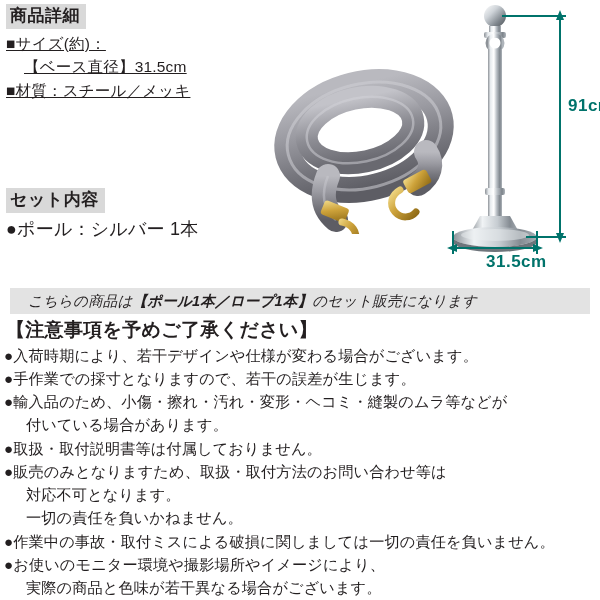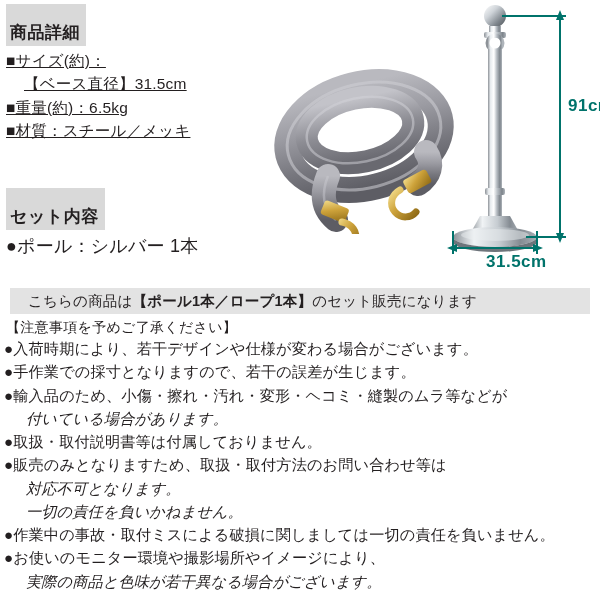--- a/index.html
+++ b/index.html
@@ -21,21 +21,21 @@
     box-sizing: border-box;
   }
 
   
   .bar-title {
     display: inline-block;
     background: #d9d9d9;
     font-weight: bold;
     font-size: 17px;
     line-height: 1.28;
-    padding: 18px 6px 2px 4px;
+    padding: 1px 6px 2px 4px;
     letter-spacing: 0.5px;
   }
 
   
   .spec-block {
     position: absolute;
     left: 6px;
     top: 4px;
     width: 300px;
   }
@@ -74,52 +74,52 @@
     top: 288px;
     width: 580px;
     background: #e3e3e3;
     font-size: 14.5px;
     line-height: 26px;
     height: 26px;
     padding-left: 18px;
     box-sizing: border-box;
     white-space: nowrap;
     letter-spacing: 0.2px;
+    font-style: italic;
   }
   .note-strip b {
     font-weight: bold;
   }
 
   
   .caution {
     position: absolute;
     left: 4px;
     top: 318px;
     width: 592px;
   }
   .caution-title {
-    font-weight: normal;
-    font-size: 14px;
+    font-weight: bold;
+    font-size: 19px;
     letter-spacing: 0.3px;
     padding-left: 2px;
     line-height: 1.3;
   }
   .caution-list {
     margin-top: 1px;
   }
   .caution-item {
     font-size: 15.2px;
     line-height: 1.53;
     letter-spacing: 0.1px;
     white-space: nowrap;
   }
   .caution-item .cont {
     display: block;
     padding-left: 22px;
-    font-style: italic;
   }
 
   
   .photo-area {
     position: absolute;
     left: 268px;
     top: 0px;
     width: 332px;
     height: 285px;
   }
@@ -170,21 +170,20 @@
 </head>
 <body>
 
 <div class="page">
 
   <div class="spec-block">
     <div class="bar-title">商品詳細</div>
     <div class="spec-list">
       <div class="spec-line">■サイズ(約)：</div>
       <div class="spec-line indent">【ベース直径】31.5cm</div>
-      <div class="spec-line">■重量(約)：6.5kg</div>
       <div class="spec-line">■材質：スチール／メッキ</div>
     </div>
   </div>
 
   <div class="set-block">
     <div class="bar-title">セット内容</div>
     <div style="margin-top:3px;">
       <div class="set-line">●ポール：シルバー 1本</div>
     </div>
   </div>

